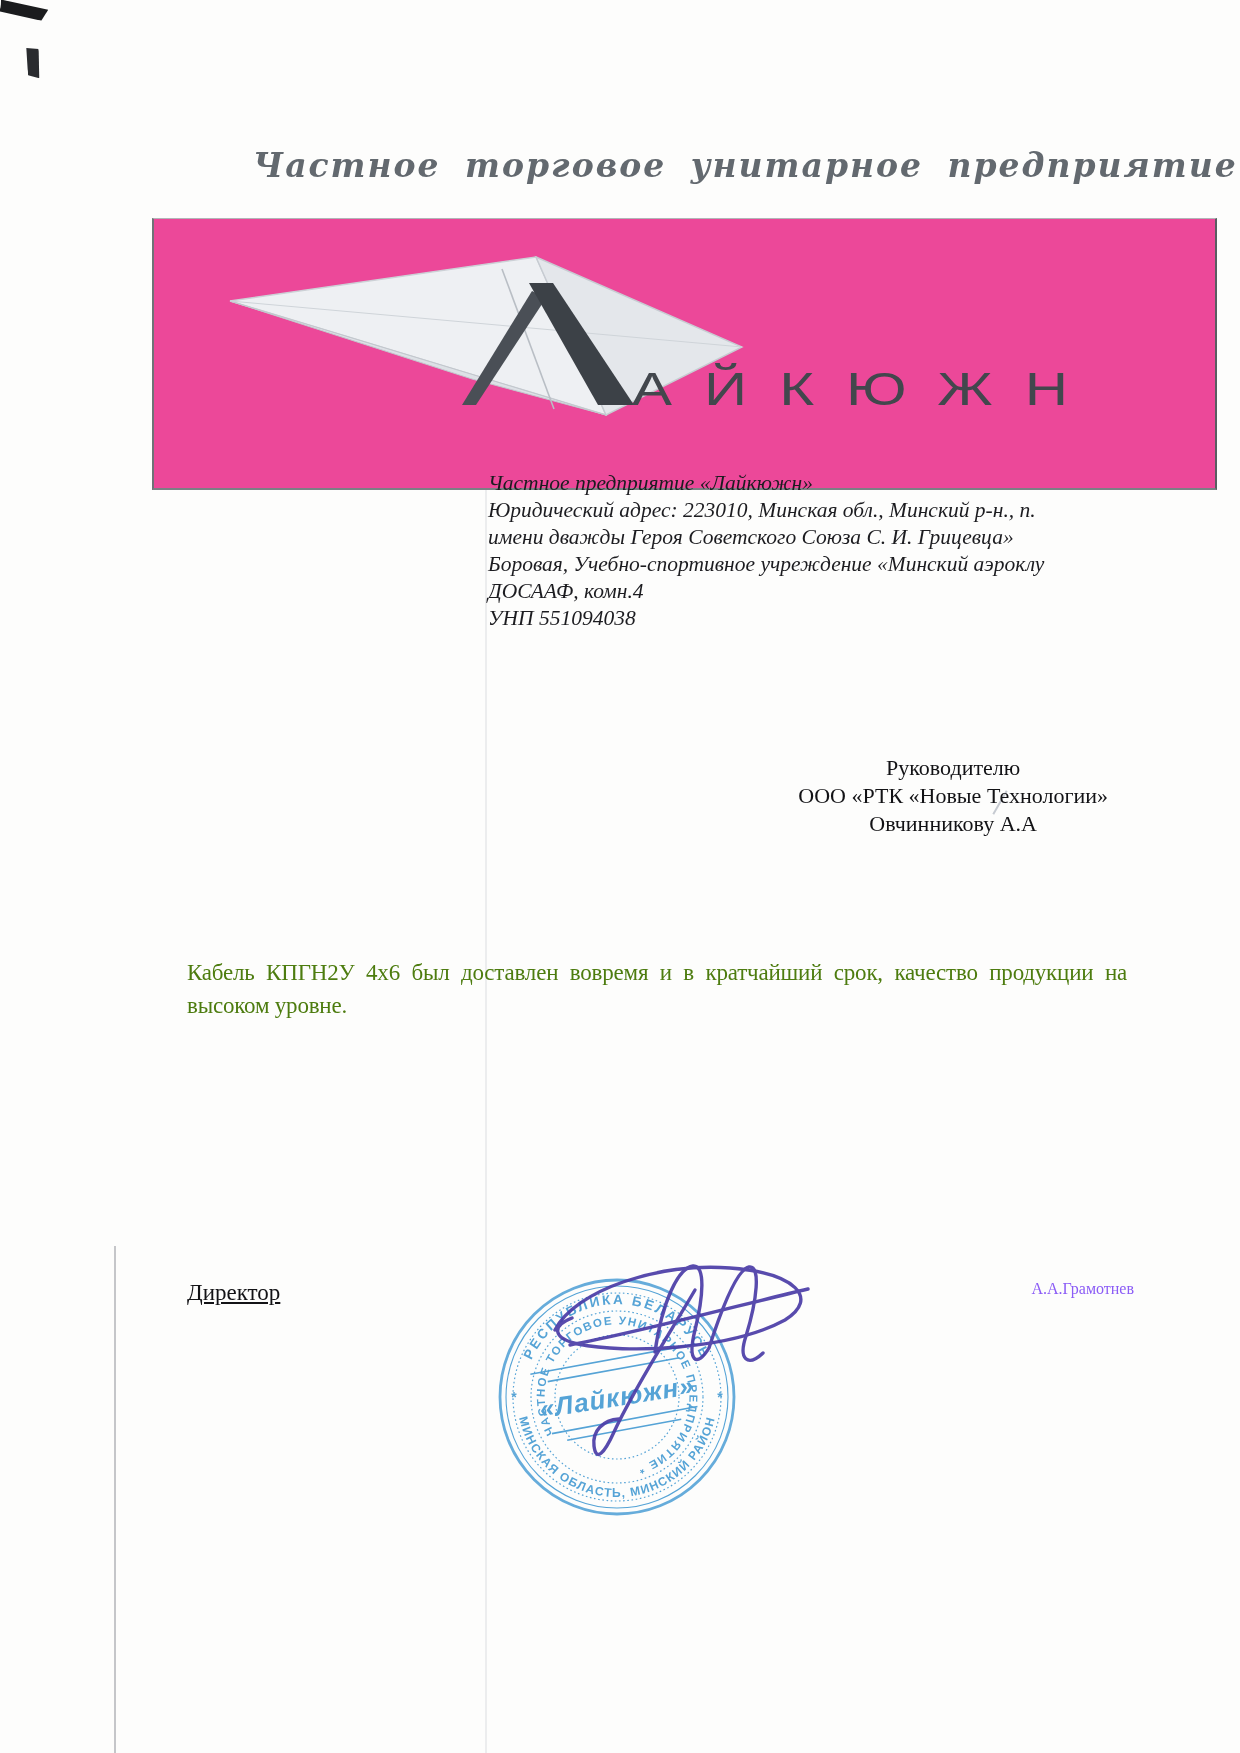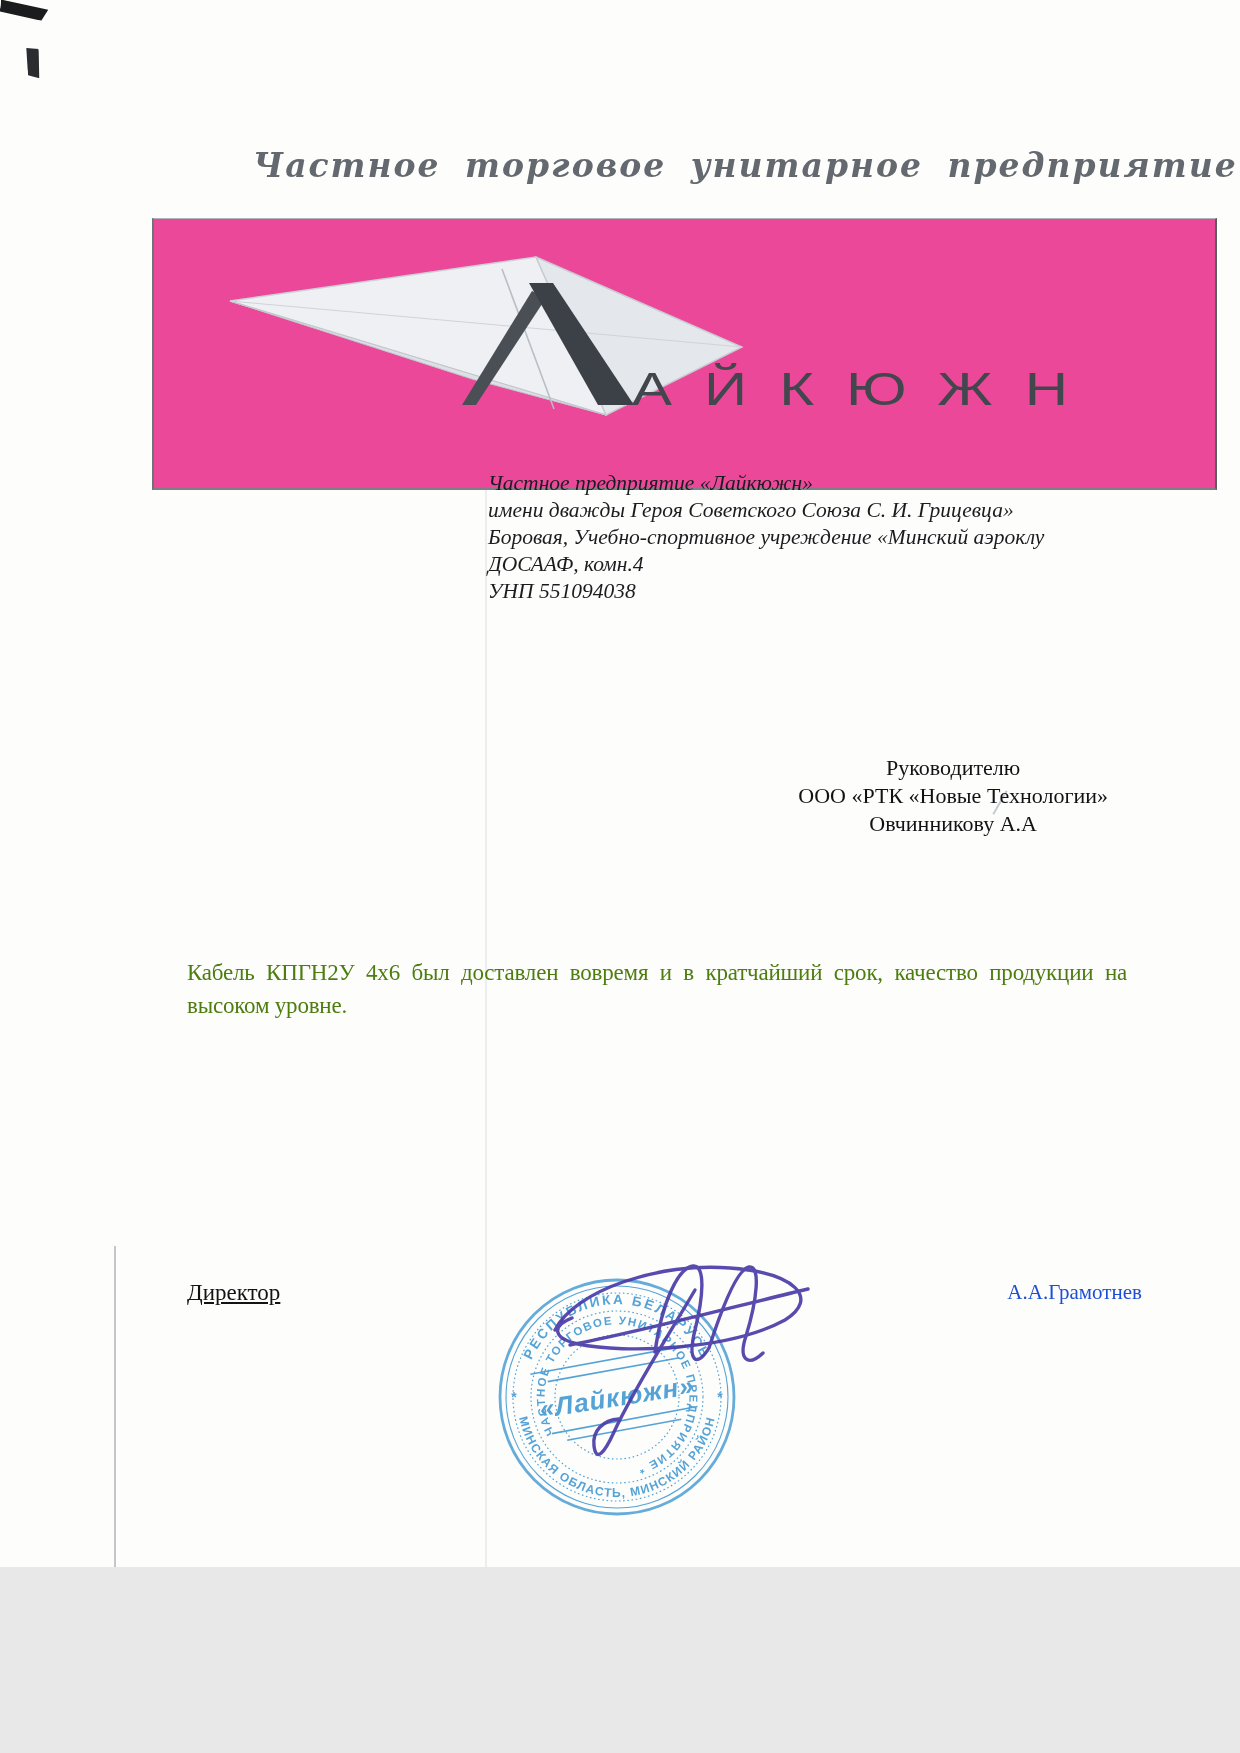--- a/index.html
+++ b/index.html
@@ -1,18 +1,18 @@
 <!DOCTYPE html>
 <html><head>
 <meta charset="utf-8">
 <style>
   html,body{margin:0;padding:0;background:#e8e8e8;}
   .page{
     position:relative;
-    width:1240px;height:1567px;
+    width:1240px;height:1753px;
     background:#fdfdfc;
     overflow:hidden;
     font-family:"Liberation Serif", serif;
     color:#141417;
   }
   
   .artifact{position:absolute;pointer-events:none;}
   .mark-tl-1{left:0px;top:2px;width:48px;height:17px;background:#1b1c1e;
     clip-path:polygon(0 0,100% 30%,88% 100%,0 70%);transform:rotate(6deg);}
   .mark-tl-2{left:26px;top:47px;width:15px;height:32px;background:#2a2c2f;
@@ -55,21 +55,21 @@
     position:absolute;left:187px;top:956px;width:940px;
     font-size:23px;line-height:33px;letter-spacing:-0.2px;
     color:#4d7c0f;text-align:justify;
   }
   .body-par-2{
     position:absolute;left:187px;top:1078px;width:940px;
     font-size:23px;color:#131316;
   }
   
   .sig-title{position:absolute;left:187px;top:1280px;font-size:23px;color:#131316;text-decoration:underline;}
-  .sig-name{position:absolute;right:98px;top:1280px;font-size:21px;color:#1d4ed8;}
+  .sig-name{position:absolute;right:106px;top:1280px;font-size:16px;color:#8b5cf6;}
   
   .stamp-svg{position:absolute;left:477px;top:1257px;}
   .sign-svg{position:absolute;left:400px;top:1140px;}
   .stamp-ring-text{font-family:"Liberation Sans", sans-serif;font-weight:700;}
 </style>
 </head>
 <body>
 
 <div class="page">
 
@@ -98,20 +98,21 @@
       </g>
 
       <g transform="scale(1,0.78)">
         <text x="478" y="238" font-family="Liberation Sans, sans-serif" font-size="60" letter-spacing="32" fill="#42474d">АЙКЮЖН</text>
       </g>
     </svg>
   </div>
 
   <div class="sender-block">
     <div>Частное предприятие «Лайкюжн»</div>
+    <div>Юридический адрес: 223010, Минская обл., Минский р-н., п.</div>
     <div>имени дважды Героя Советского Союза С. И. Грицевца»</div>
     <div>Боровая, Учебно-спортивное учреждение «Минский  аэроклу</div>
     <div>ДОСААФ, комн.4</div>
     <div>УНП 551094038</div>
   </div>
 
   <div class="recipient-block">
     <div>Руководителю</div>
     <div>ООО «РТК «Новые Технологии»</div>
     <div>Овчинникову А.А</div>

